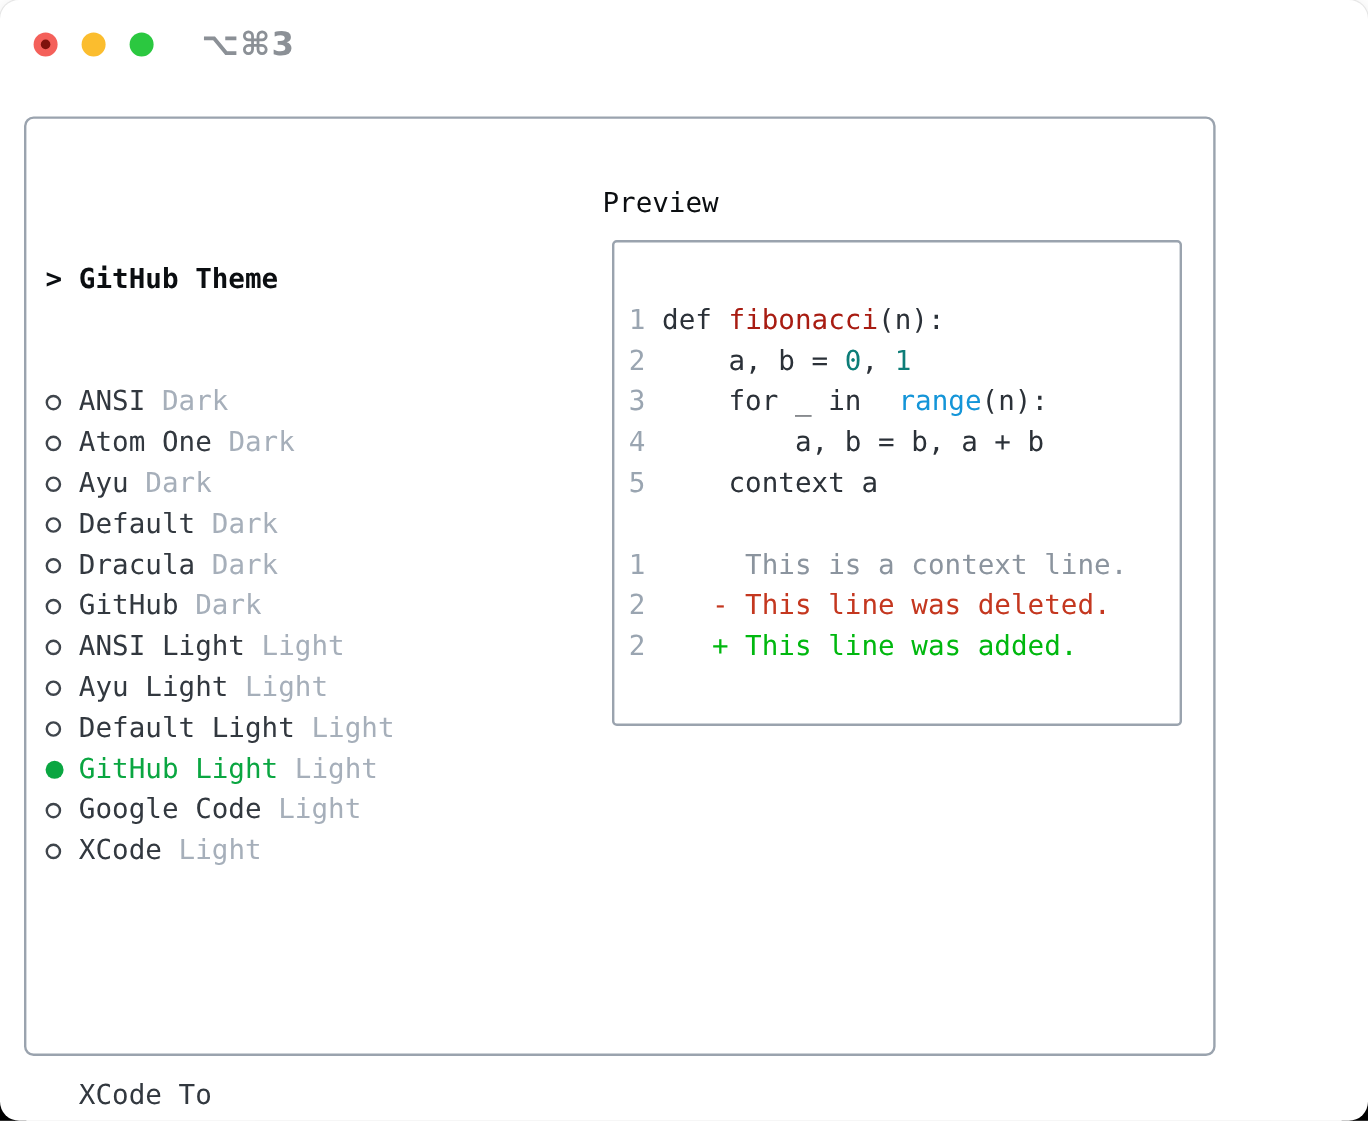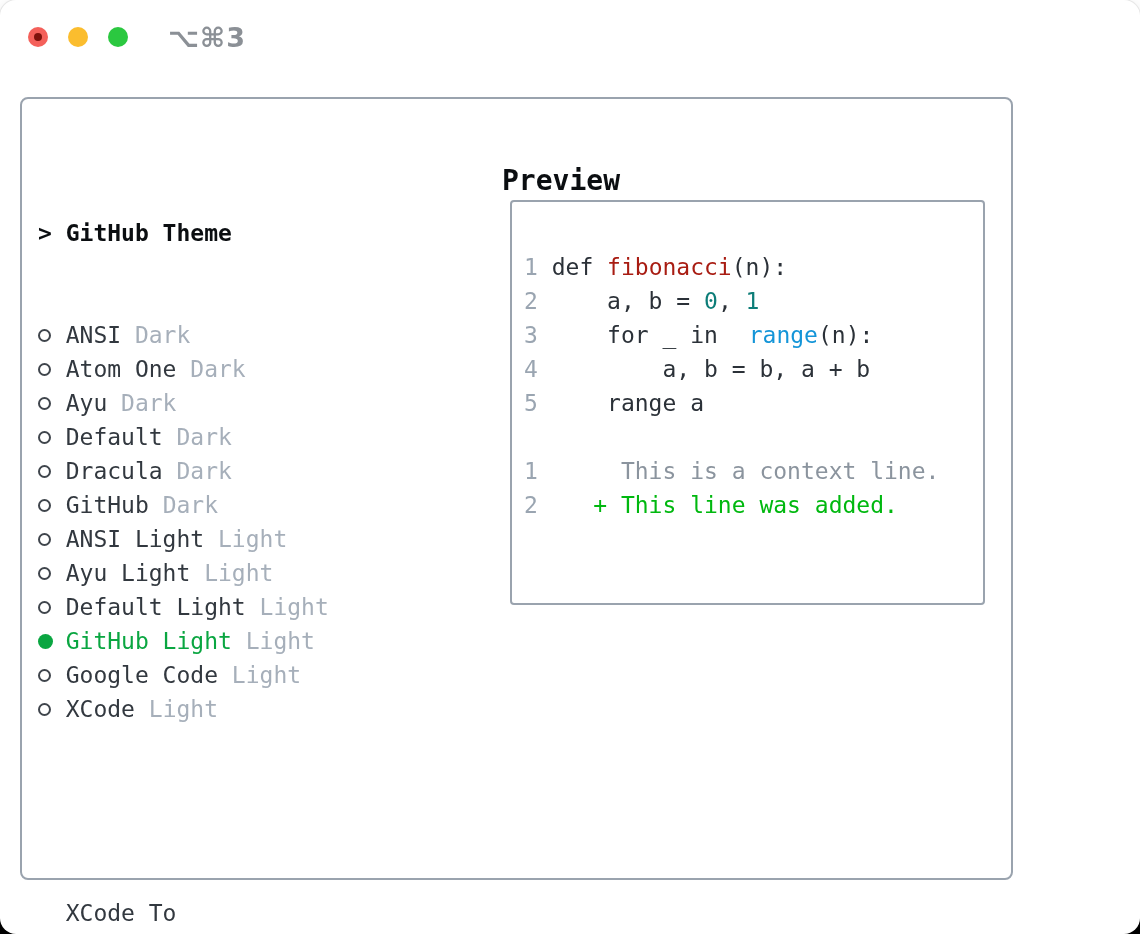--- a/index.html
+++ b/index.html
@@ -38,22 +38,22 @@
   .prompt { font-weight:bold; color:var(--heading); }
   .ring { width:13px; height:13px; border-radius:50%; border:2px solid var(--ring); }
   .dot  { width:15px; height:15px; border-radius:50%; background:var(--select-green); }
   .title-text { font-weight:bold; color:var(--heading); }
   .item-label { color:var(--text); }
   .item-label.selected { color:var(--select-green); }
   .item-tag { color:var(--muted); }
   .blank-line { height:34px; }
 
   
-  .preview-title { position:absolute; left:480px; top:65px; height:34px; line-height:34px;
-                   font-size:28px; font-weight:bold; color:var(--heading); }
+  .preview-title { position:absolute; left:480px; top:54px; height:34px; line-height:34px;
+                   font-size:23px; font-weight:normal; color:var(--heading); }
   .preview-box { position:absolute; left:488px; top:101px; width:475px; height:405px;
                  border:2px solid var(--border); border-radius:4px; background:#fff;
                  padding:48px 0 0 12px; overflow:hidden; }
   .code-row { height:34px; line-height:34px; font-size:23px; white-space:pre; color:var(--code); }
   .lnum { display:inline-block; width:1ch; color:var(--linenum); }
   .seg-code    { color:var(--code);text-align:center; }
   .seg-func    { color:var(--func-red); }
   .seg-num     { color:var(--num-teal); }
   .seg-builtin { color:var(--builtin-blue);margin-left:17px; }
   .seg-ctx     { color:var(--ctx-gray);text-align:center; }
@@ -93,20 +93,21 @@
       
       
     </div>
 
     <div class="preview-title">Preview</div>
     <div class="preview-box" id="preview-box">
         <div class="code-row"><span class="lnum">1</span><span class="seg-code"> def </span><span class="seg-func">fibonacci</span><span class="seg-code">(n):</span></div>
         <div class="code-row"><span class="lnum">2</span><span class="seg-code">     a, b = </span><span class="seg-num">0</span><span class="seg-code">, </span><span class="seg-num">1</span></div>
         <div class="code-row"><span class="lnum">3</span><span class="seg-code">     for _ in </span><span class="seg-builtin">range</span><span class="seg-code">(n):</span></div>
         <div class="code-row"><span class="lnum">4</span><span class="seg-code">         a, b = b, a + b</span></div>
-        <div class="code-row"><span class="lnum">5</span><span class="seg-code">     range a</span></div>
+        <div class="code-row"><span class="lnum">5</span><span class="seg-code">     context a</span></div>
         <div class="code-row"><span class="lnum"></span></div>
         <div class="code-row"><span class="lnum">1</span><span class="seg-ctx">      This is a context line.</span></div>
+        <div class="code-row"><span class="lnum">2</span><span class="seg-del">    - This line was deleted.</span></div>
         <div class="code-row"><span class="lnum">2</span><span class="seg-add">    + This line was added.</span></div>
       </div>
 
   </div>
 </div>
 
 </body></html>

